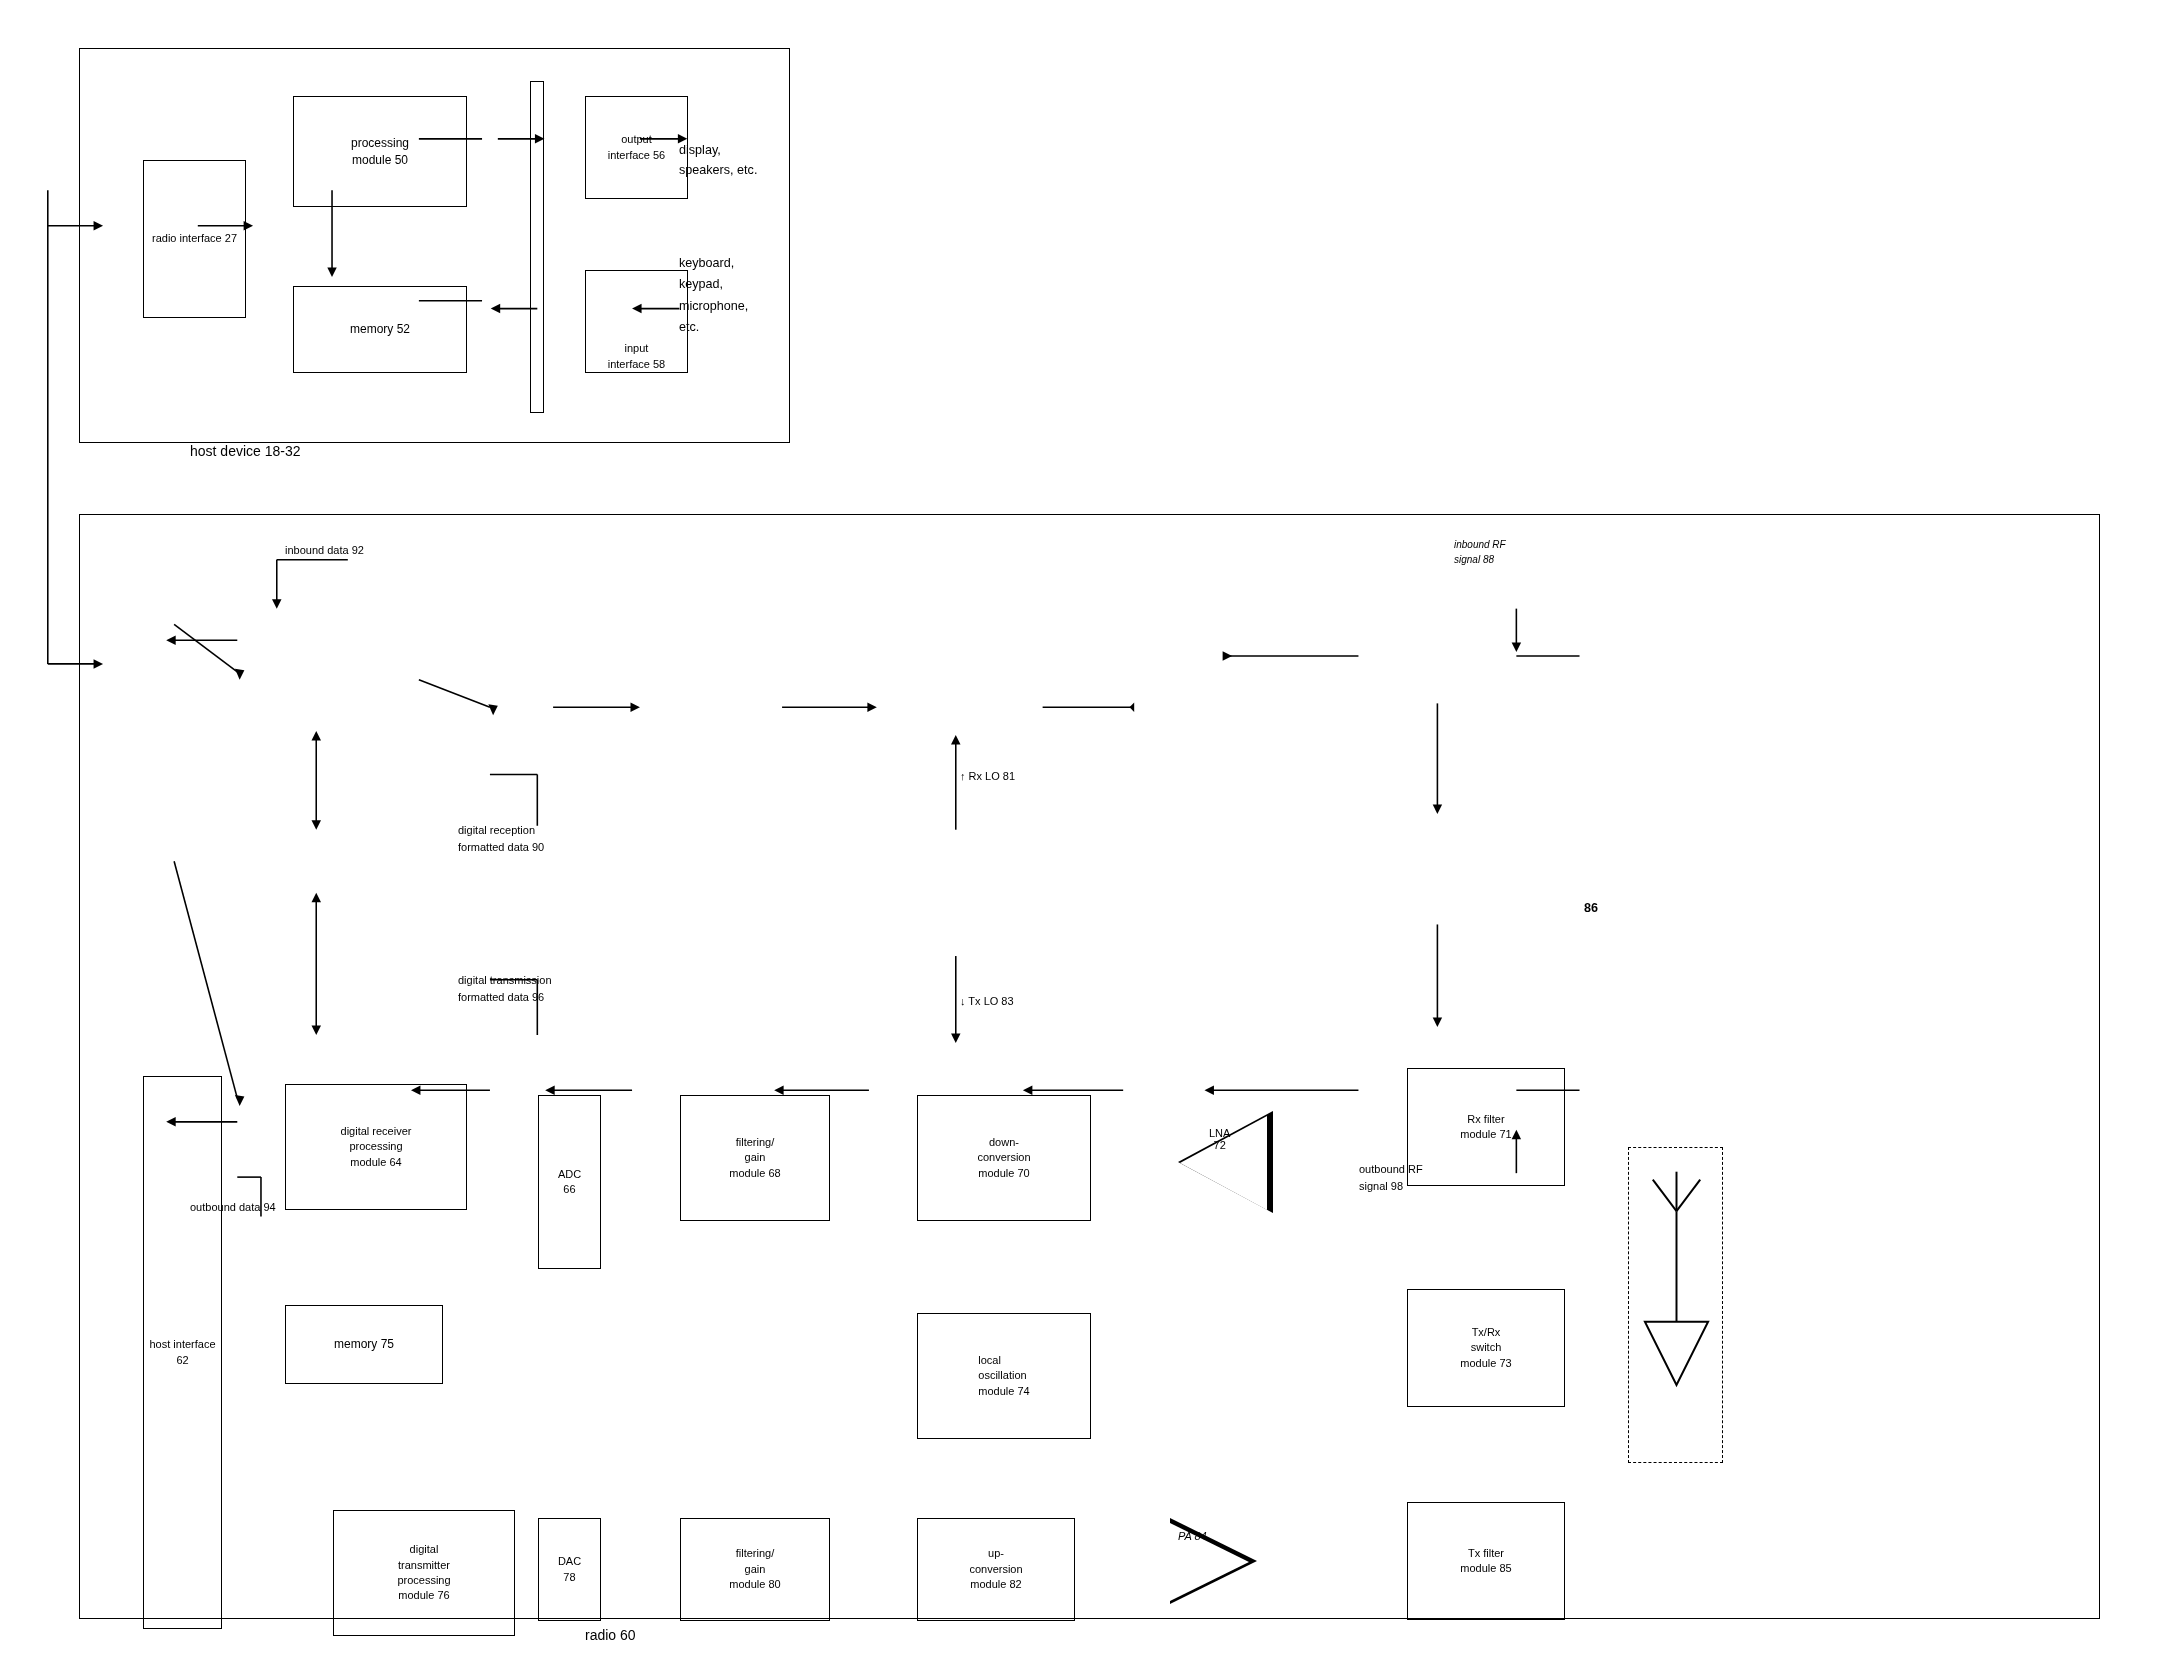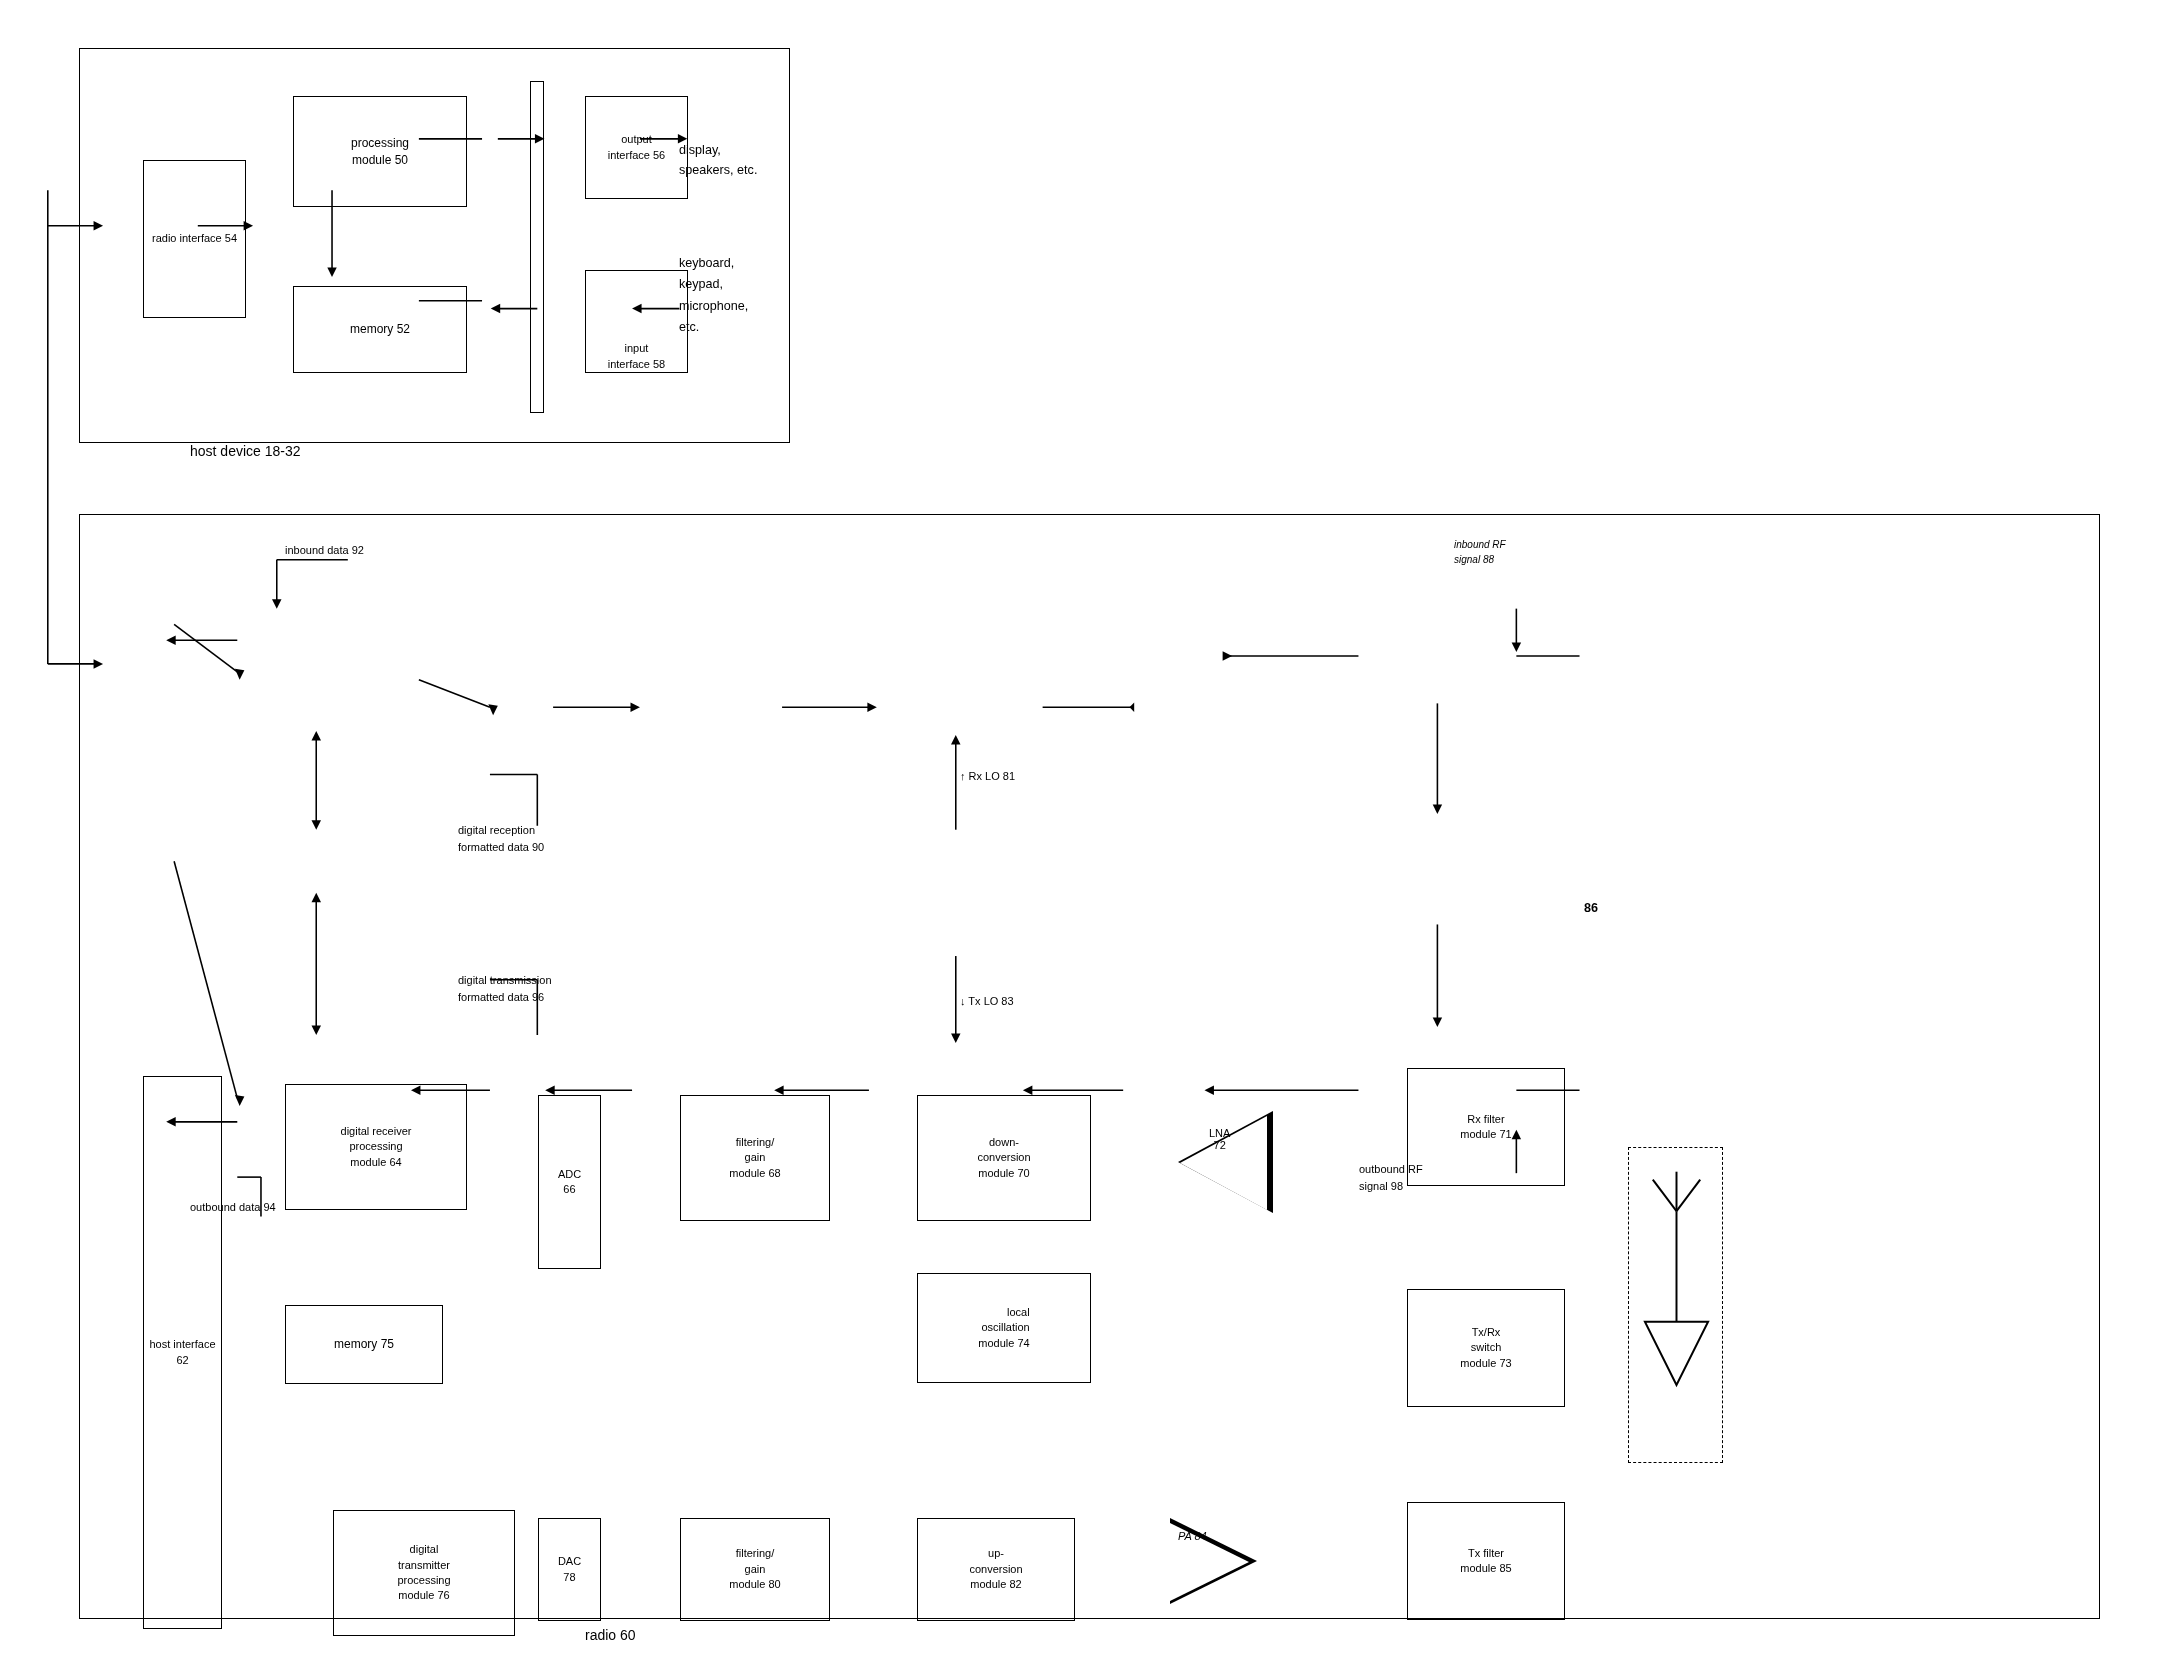--- a/index.html
+++ b/index.html
@@ -303,29 +303,29 @@
       display: flex;
       align-items: center;
       justify-content: center;
       text-align: center;
       font-size: 11px;
       line-height: 1.4;
     }
 
     .local-oscillation {
       position: absolute;
-      top: 758px;
+      top: 798px;
       left: 837px;
       width: 174px;
-      height: 110px;
-      border: 1.6px solid #000;
-      display: flex;
-      align-items: center;
-      justify-content: center;
-      text-align: right;
+      height: 126px;
+      border: 1.6px solid #000;
+      display: flex;
+      align-items: center;
+      justify-content: center;
+      text-align: left;
       font-size: 11px;
       line-height: 1.4;
     }
 
     
     .lna-72 {
       position: absolute;
       top: 596px;
       left: 1098px;
       width: 0;
@@ -447,21 +447,21 @@
 
   </style>
 </head>
 <body>
 
 <div class="diagram-container">
 
   <div class="host-device-outer">
 
     <div class="radio-interface-54">
-      <span>radio interface 54</span>
+      <span>radio interface 27</span>
     </div>
 
     <div class="processing-module-50">
       <span>processing<br>module 50</span>
     </div>
 
     <div class="memory-52">
       <span>memory 52</span>
     </div>
 

